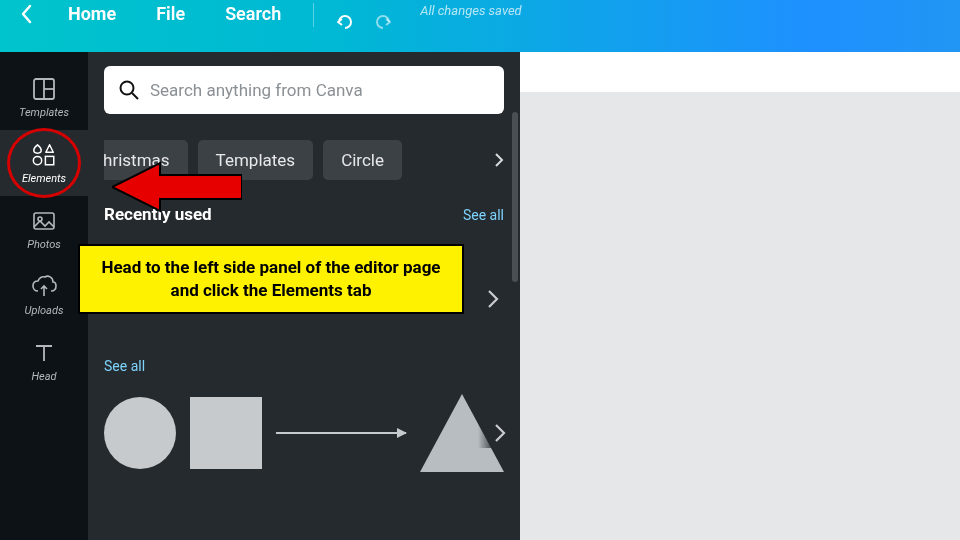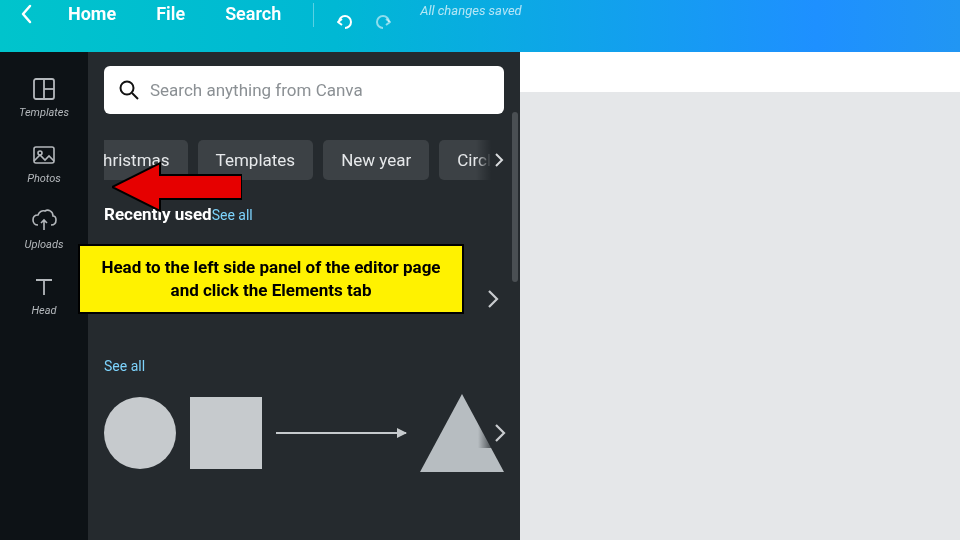--- a/index.html
+++ b/index.html
@@ -101,21 +101,21 @@
     position: absolute;
     right: 0; top: 0; bottom: 0;
     width: 28px;
     background: linear-gradient(90deg, rgba(37,42,46,0) 0%, #252a2e 55%);
     display: flex; align-items: center; justify-content: flex-end;
     cursor: pointer;
   }
   
   .section-head {
     display: flex;
-    justify-content: flex-start;
+    justify-content: space-between;
     align-items: baseline;
     margin-top: 24px;
     color: #fff;
   }
   .section-title { font-size: 17px; font-weight: 700; }
   .see-all { font-size: 14px; color: #7dd3fc; cursor:pointer; }
   
   .callout {
     position: absolute;
     left: -10px;
@@ -224,20 +224,32 @@
       <div class="side-icon">
         <svg width="26" height="26" viewBox="0 0 26 26">
             <rect x="3" y="3" width="20" height="20" rx="2" stroke="#b4b8bc" stroke-width="1.8" fill="none"></rect>
             <line x1="13" y1="3" x2="13" y2="23" stroke="#b4b8bc" stroke-width="1.8"></line>
             <line x1="13" y1="13" x2="23" y2="13" stroke="#b4b8bc" stroke-width="1.8"></line>
           </svg>
       </div>
       <div class="side-label">Templates</div>
     </div>
 
+    <div class="side-tab active" style="position:relative;">
+      <div class="red-circle"></div>
+      <div class="side-icon">
+        <svg width="28" height="26" viewBox="0 0 28 26">
+          <path d="M7 2 C7 2 3 5 3 8 C3 10 5 11 7 11 C9 11 11 10 11 8 C11 5 7 2 7 2 Z" stroke="#fff" stroke-width="1.6" fill="none"></path>
+          <path d="M20 2 L24 10 L16 10 Z" stroke="#fff" stroke-width="1.6" fill="none" stroke-linejoin="round"></path>
+          <circle cx="7" cy="19" r="4.5" stroke="#fff" stroke-width="1.6" fill="none"></circle>
+          <rect x="15.5" y="14.5" width="9" height="9" stroke="#fff" stroke-width="1.6" fill="none"></rect>
+        </svg>
+      </div>
+      <div class="side-label">Elements</div>
+    </div>
 
     <div class="side-tab">
       <div class="side-icon">
         <svg width="26" height="26" viewBox="0 0 26 26">
             <rect x="3" y="5" width="20" height="16" rx="2" stroke="#b4b8bc" stroke-width="1.6" fill="none"></rect>
             <circle cx="9" cy="11" r="2" stroke="#b4b8bc" stroke-width="1.6" fill="none"></circle>
             <path d="M3 19 L9 13 L14 18 L18 14 L23 19" stroke="#b4b8bc" stroke-width="1.6" fill="none"></path>
           </svg>
       </div>
       <div class="side-label">Photos</div>
@@ -271,21 +283,20 @@
       <svg class="search-icon" width="22" height="22" viewBox="0 0 22 22">
           <circle cx="9" cy="9" r="6.5" stroke="#111" stroke-width="2" fill="none"></circle>
           <line x1="14" y1="14" x2="20" y2="20" stroke="#111" stroke-width="2"></line>
         </svg>
       <input class="search-input" placeholder="Search anything from Canva" style="">
     </div>
 
     <div class="chips-row">
       <div class="chip" style="margin-left:-30px">Christmas</div>
       <div class="chip">Templates</div>
-      <div class="chip">New year</div>
       <div class="chip">Circle</div>
       <div class="chip-scroll-right">
         <svg width="10" height="16" viewBox="0 0 10 16">
             <path d="M2 2 L8 8 L2 14" stroke="#d8dbdd" stroke-width="2" fill="none"></path>
           </svg>
       </div>
     </div>
 
     <svg class="arrow" width="130" height="60" viewBox="0 0 130 60">
       <polygon points="0,30 48,6 48,18 130,18 130,42 48,42 48,54" fill="#e60000" stroke="#000" stroke-width="2"></polygon>

